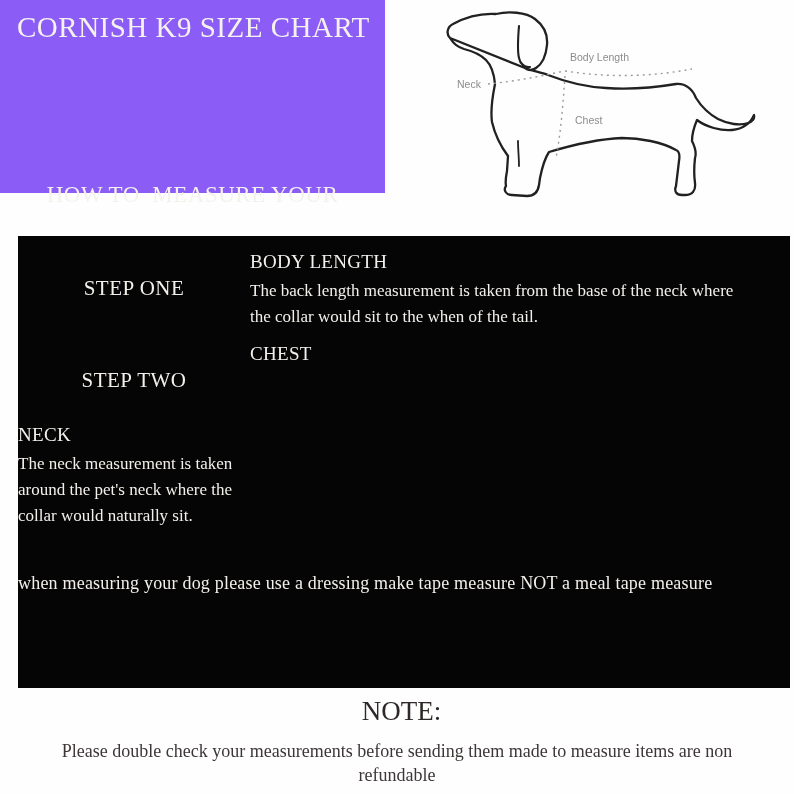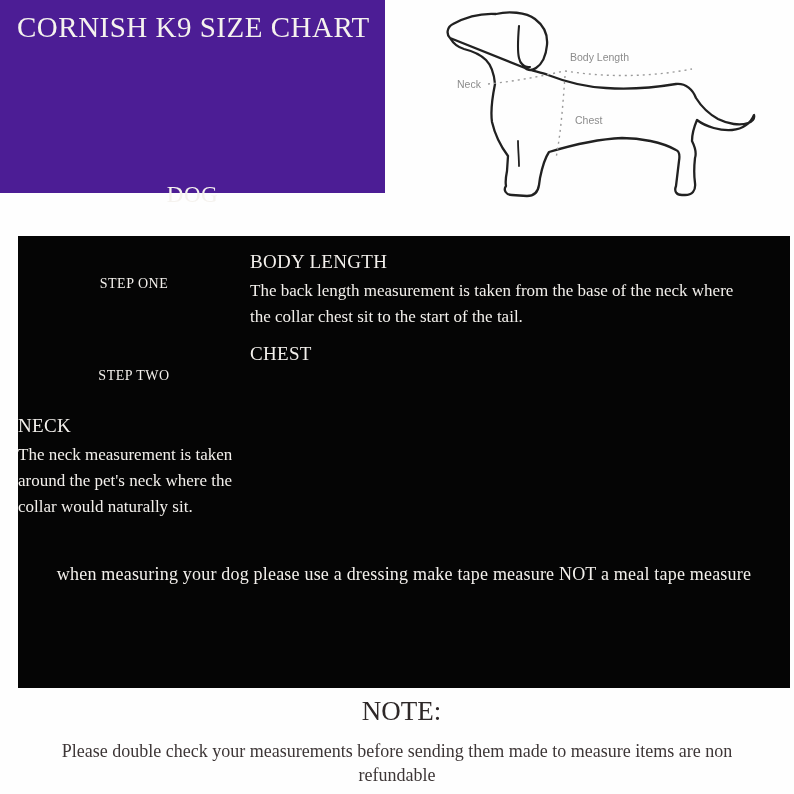--- a/index.html
+++ b/index.html
@@ -9,21 +9,21 @@
     background: #fefefe;
     font-family: "Liberation Serif", serif;
     overflow: hidden;
   }
 
   
   .header-box {
     position: absolute;
     left: 0; top: 0;
     width: 385px; height: 193px;
-    background: #4c1d95;
+    background: #8b5cf6;
     color: #f5f2ee;
   }
   .header-title {
     font-size: 29px;
     font-weight: normal;
     letter-spacing: 0.5px;
     margin: 11px 0 0 17px;
     white-space: nowrap;
   }
   .header-subtitle {
@@ -58,36 +58,36 @@
   }
   .step-row {
     display: grid;
     grid-template-columns: 232px 1fr;
   }
   .step-row.row-1 { margin-bottom: 12px; }
   .step-row.row-2 { margin-bottom: 31px; }
   .step-label {
     text-align: center;
     padding-top: 25px;
-    font-size: 14px;
+    font-size: 21px;
     letter-spacing: 0.5px;
   }
   .step-heading {
     font-size: 19px;
     letter-spacing: 0.3px;
     margin-bottom: 5px;
   }
   .step-text {
     font-size: 17px;
     line-height: 1.55;
     max-width: 492px;
   }
   .measuring-note {
     margin-top: 43px;
-    text-align: center;
+    text-align: left;
     font-size: 18px;
     letter-spacing: 0.2px;
   }
 
   
   .footer {
     position: absolute;
     left: 0; top: 696px;
     width: 794px;
     text-align: center;
@@ -106,20 +106,21 @@
     max-width: 700px;
     margin: 12px auto;
   }
 </style>
 </head>
 <body>
 
 <div class="header-box">
   <h1 class="header-title">CORNISH K9 SIZE CHART</h1>
   <div class="header-subtitle">
+    <div>HOW TO  MEASURE YOUR</div>
     <div>DOG</div>
   </div>
 </div>
 
 <svg class="dog-diagram" viewBox="0 0 360 215" xmlns="http://www.w3.org/2000/svg">
 
   <path fill="none" stroke="#212121" stroke-width="2.3" stroke-linejoin="round" stroke-linecap="round" d="M 16,38
            C 12,34 13,27 19,24
            C 30,18 46,13 62,14
            C 74,11 92,12 101,19
@@ -171,21 +172,21 @@
   <text x="23" y="88">Neck</text>
   <text x="141" y="124">Chest</text>
 </svg>
 
 <div class="main-box">
 
   <div class="step-row row-1">
     <div class="step-label">STEP ONE</div>
     <div>
       <div class="step-heading">BODY LENGTH</div>
-      <div class="step-text">The back length measurement is taken from the base of the neck where the collar chest sit to the start of the tail.</div>
+      <div class="step-text">The back length measurement is taken from the base of the neck where the collar would sit to the when of the tail.</div>
     </div>
   </div>
 
   <div class="step-row row-2">
     <div class="step-label">STEP TWO</div>
     <div>
       <div class="step-heading">CHEST</div>
     </div>
   </div>
 

